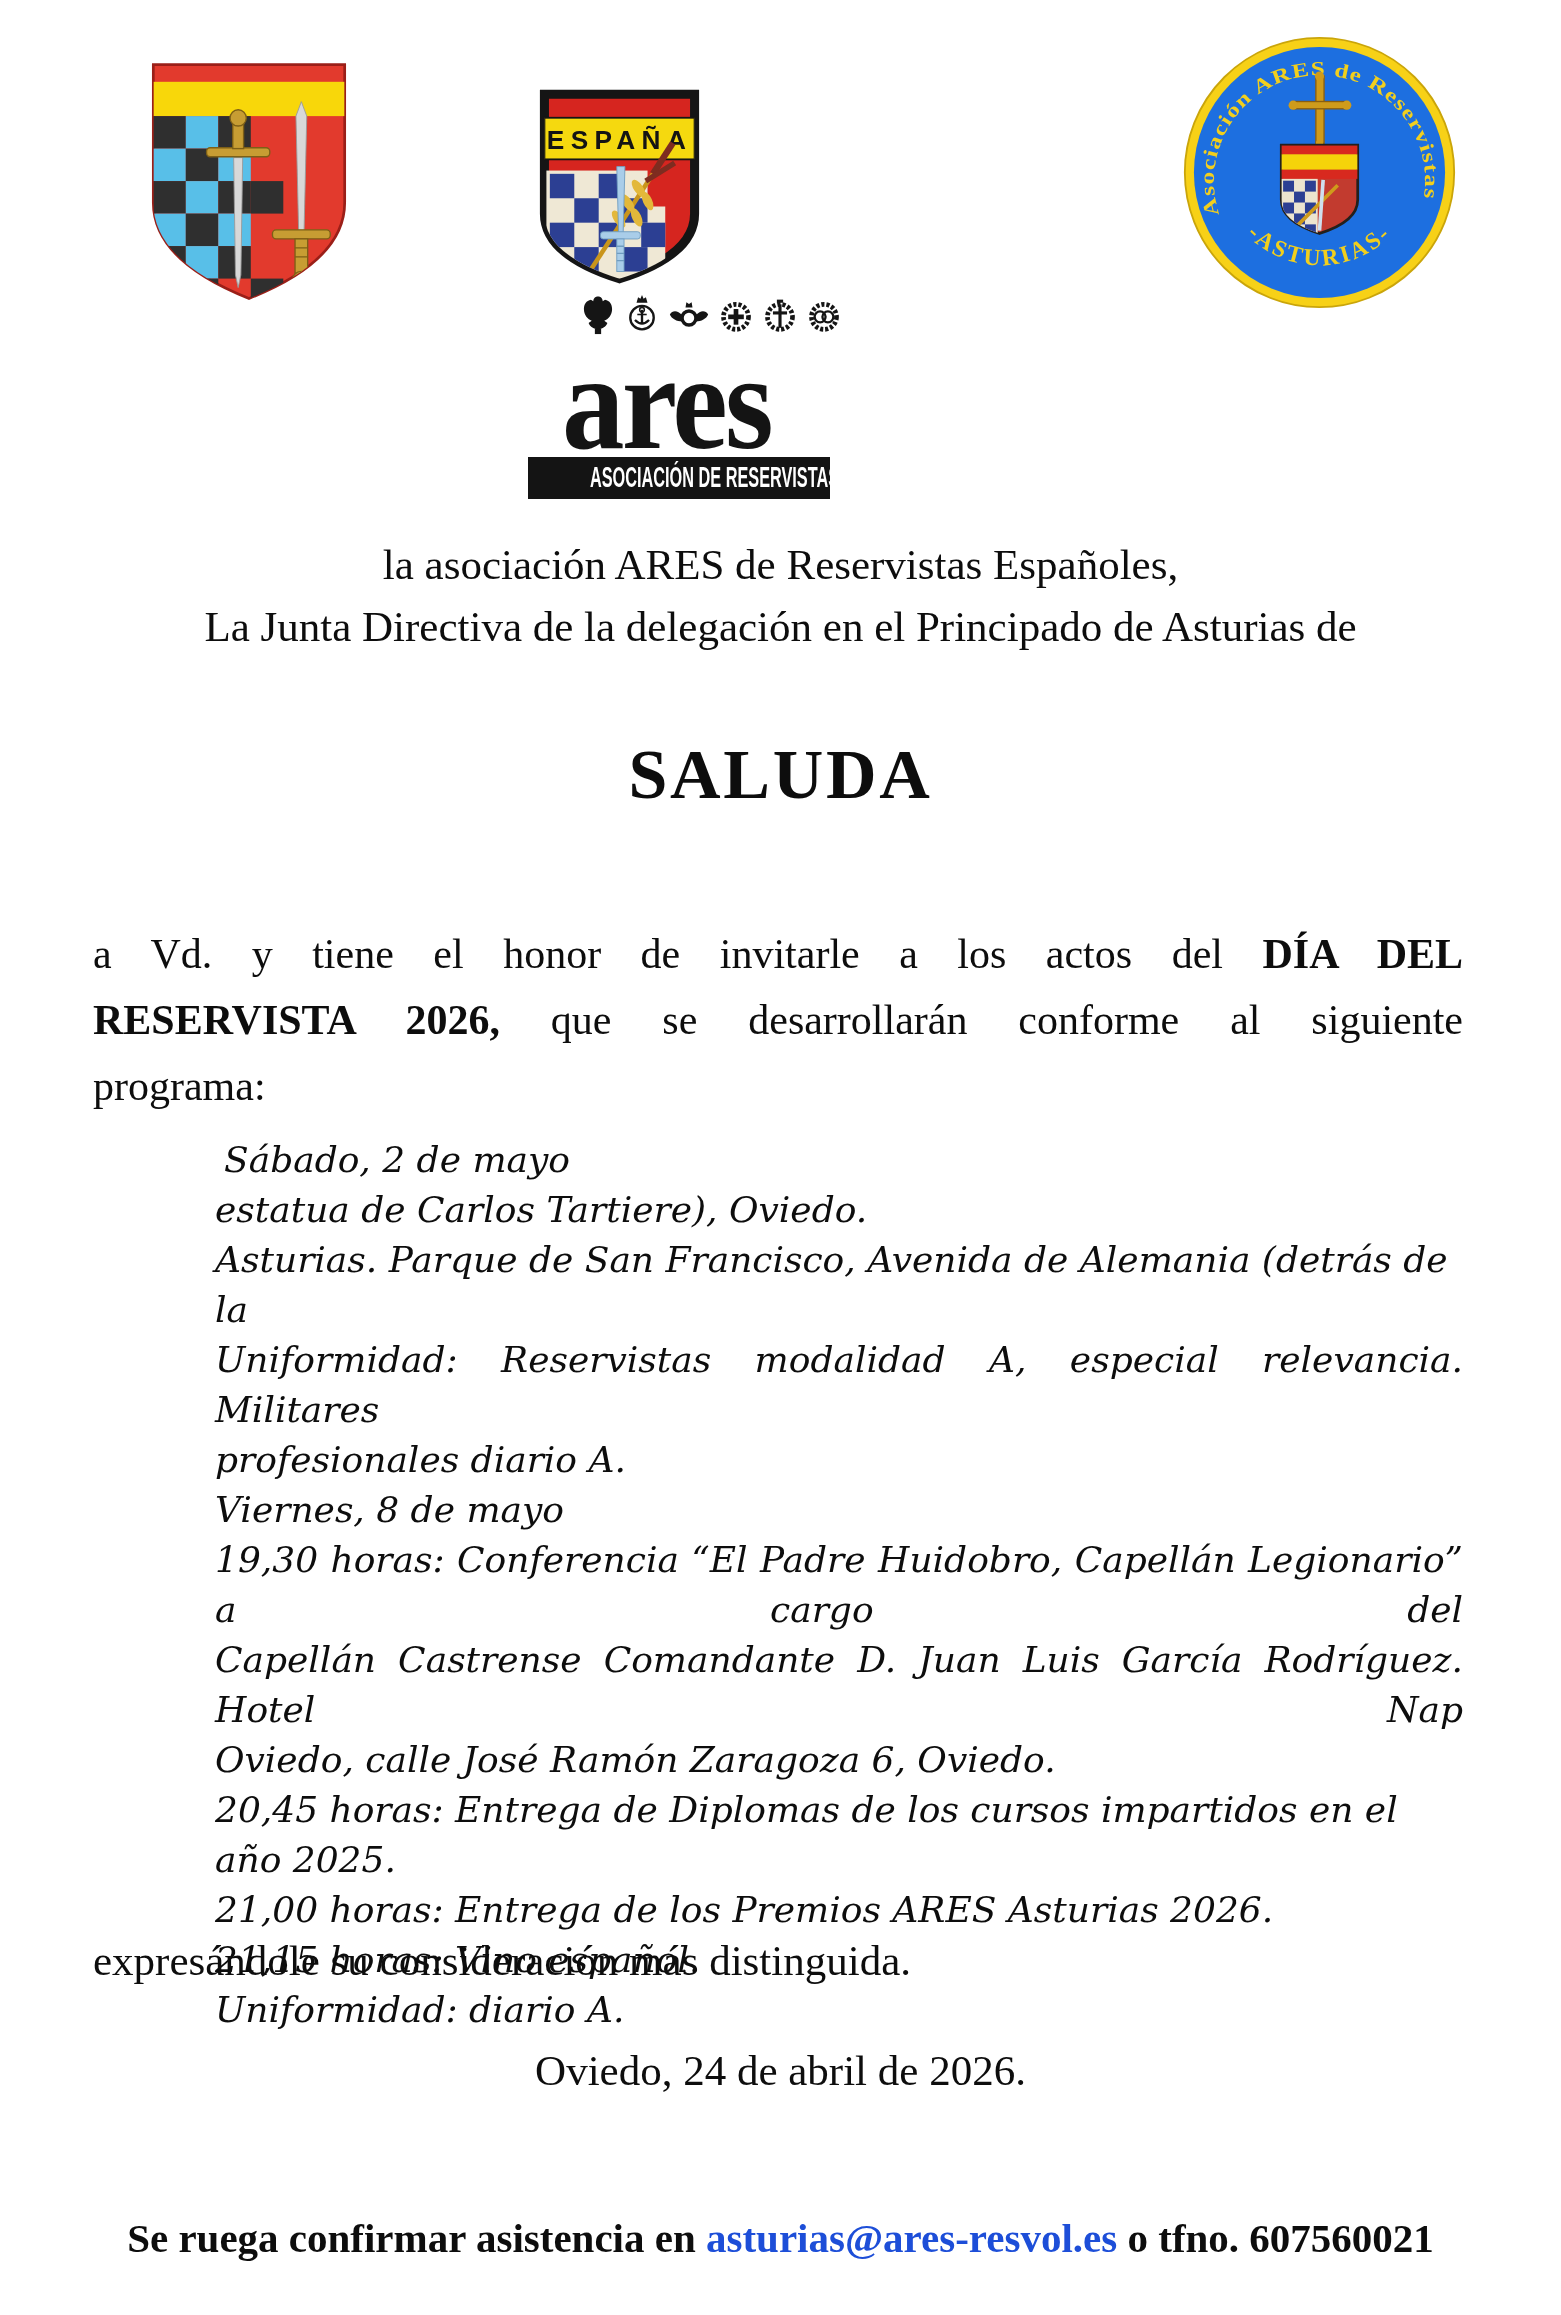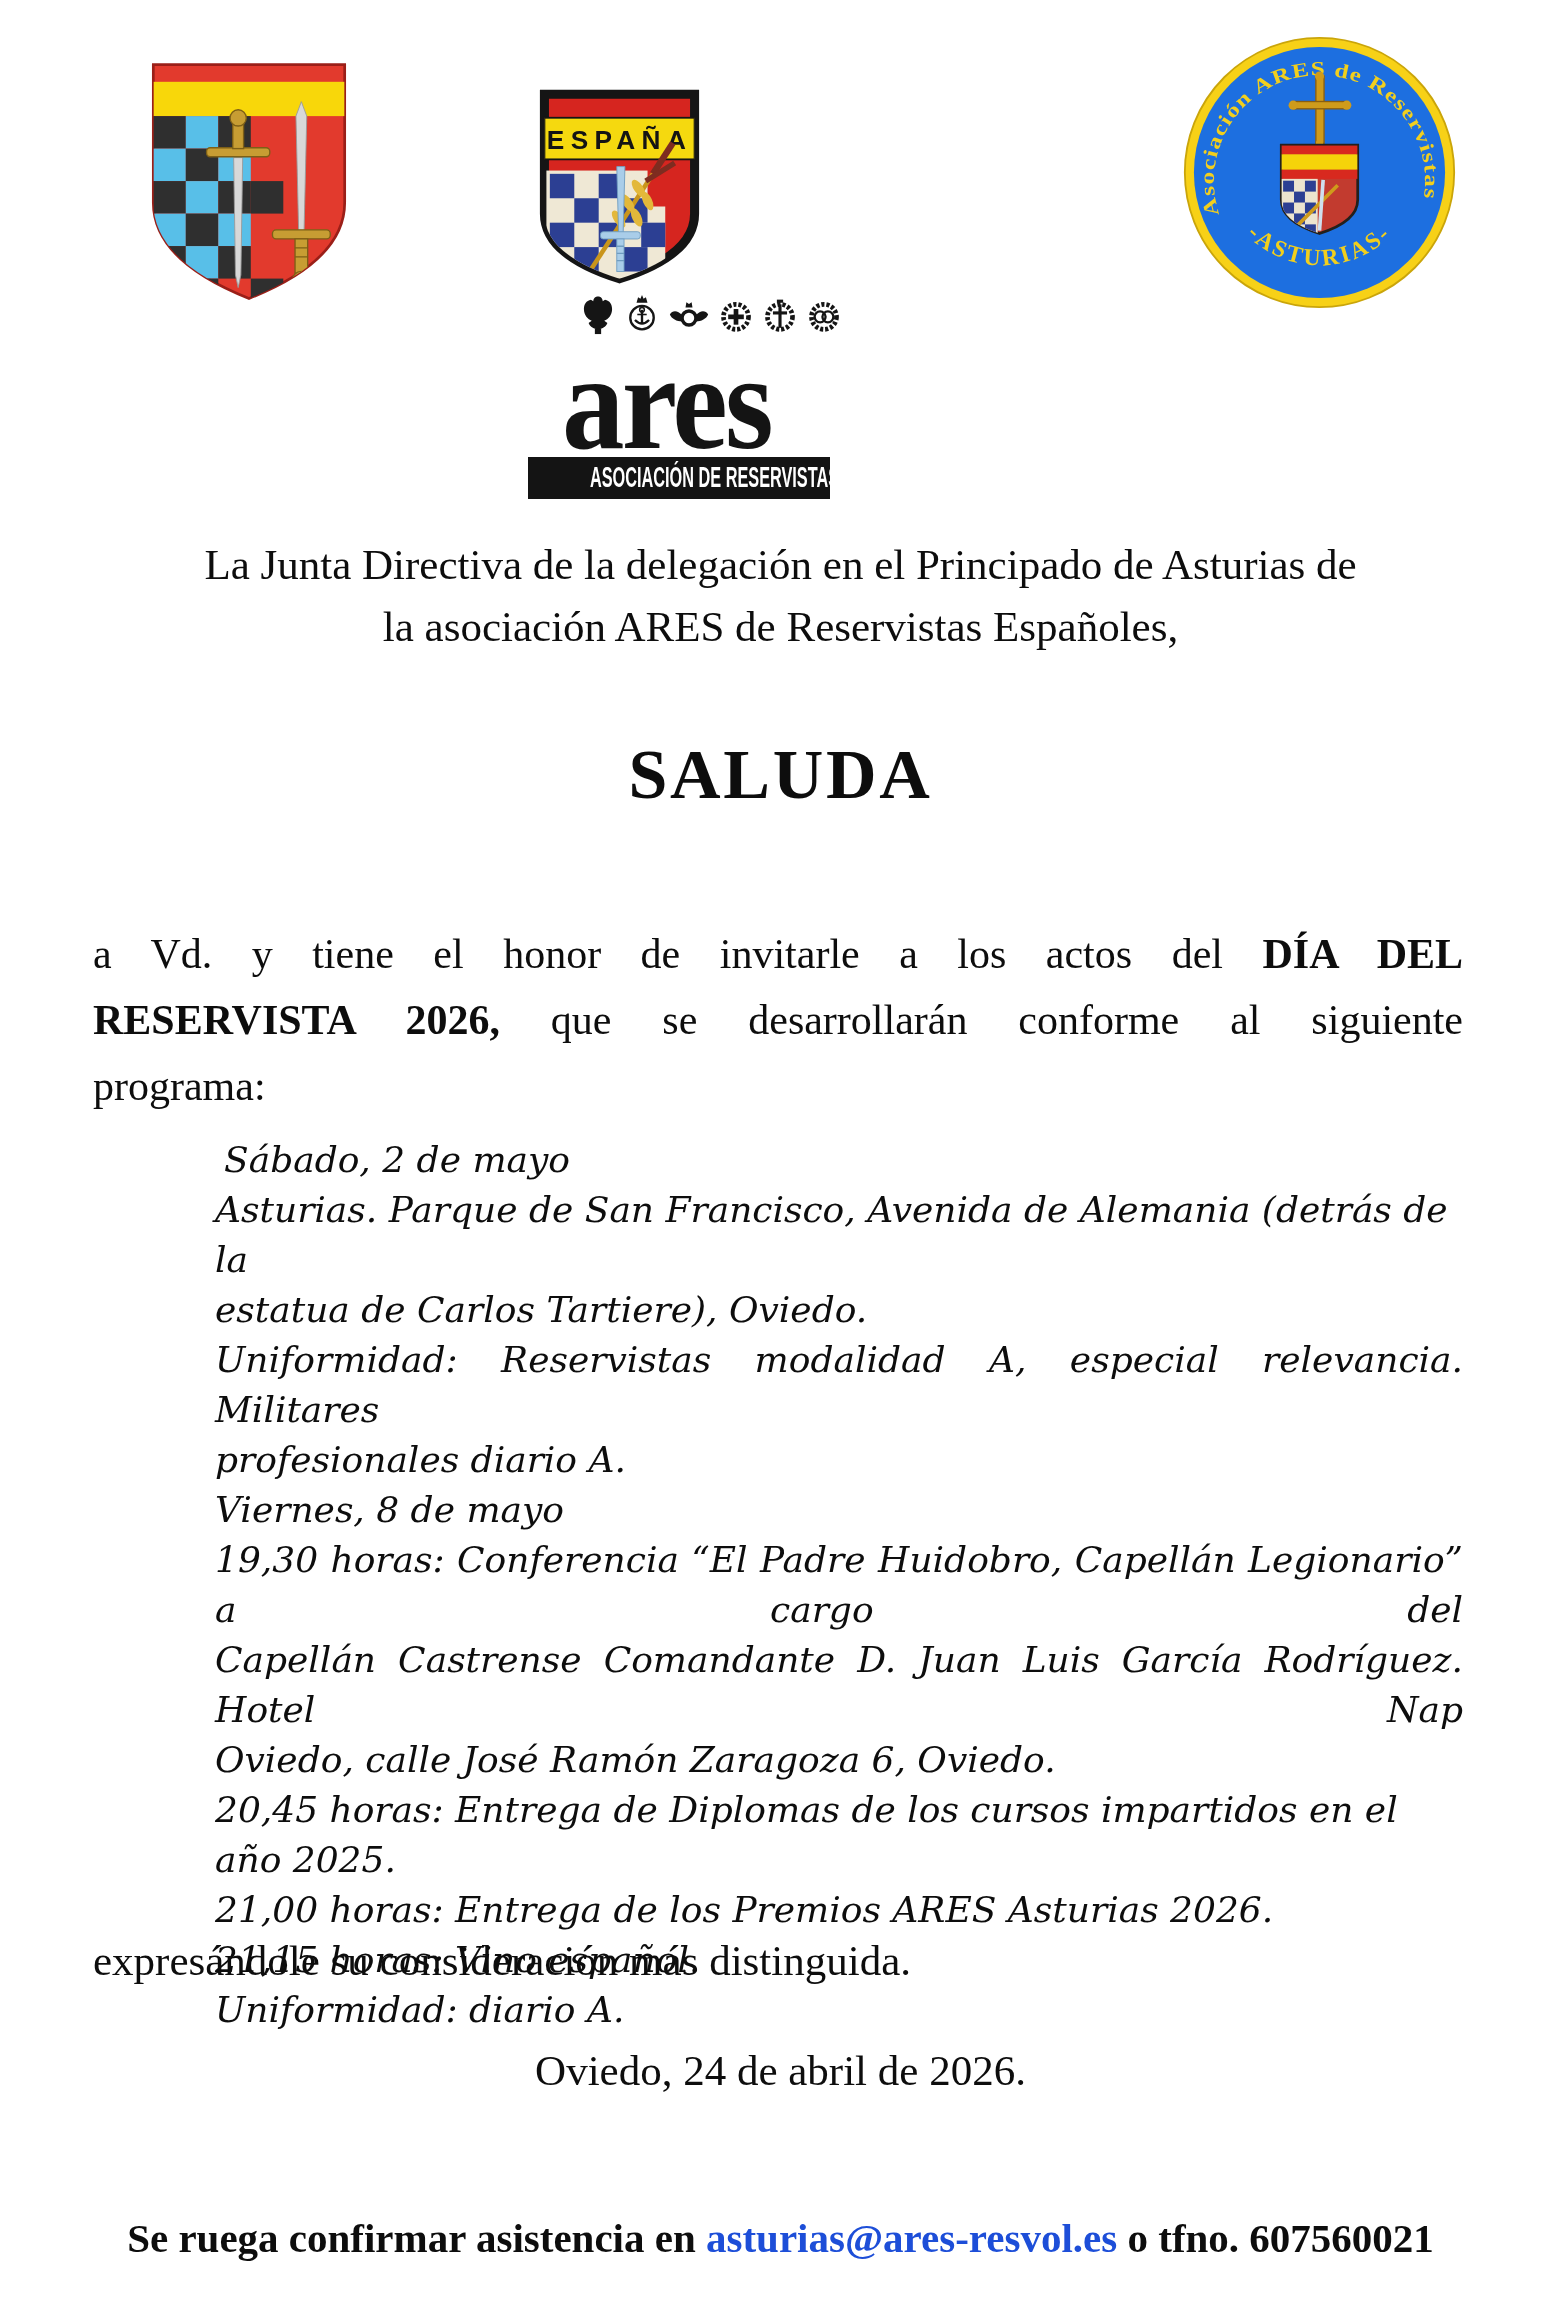--- a/index.html
+++ b/index.html
@@ -223,37 +223,37 @@
         <rect x="28" y="65" width="12" height="12" fill="#2c3f93"></rect>
           <rect x="16" y="77" width="12" height="12" fill="#2c3f93"></rect>
         <rect x="28" y="89" width="12" height="10" fill="#2c3f93"></rect>
         <line x1="18" y1="92" x2="64" y2="46" stroke="#cf9b1b" stroke-width="4"></line>
         <line x1="48" y1="40" x2="44" y2="96" stroke="#cfe0ee" stroke-width="4"></line>
       </g>
     </g>
   </svg>
 
   <div class="heading">
+    <div>la asociación ARES de Reservistas Españoles,</div>
     <div>La Junta Directiva de la delegación en el Principado de Asturias de</div>
-    <div>la asociación ARES de Reservistas Españoles,</div>
   </div>
 
   <div class="saluda">SALUDA</div>
 
   <div class="intro">
     <div class="jl"><span>a Vd. y tiene el honor de invitarle a los actos del </span><b>DÍA DEL</b></div>
     <div class="jl"><b>RESERVISTA 2026,</b><span> que se desarrollarán conforme al siguiente</span></div>
     <div>programa:</div>
   </div>
 
   <div class="program">
     <div class="sec1">
       <div class="ind">Sábado, 2 de mayo</div>
+      <div>estatua de Carlos Tartiere), Oviedo.</div>
       <div>Asturias. Parque de San Francisco, Avenida de Alemania (detrás de la</div>
-      <div>estatua de Carlos Tartiere), Oviedo.</div>
       <div class="jl">Uniformidad: Reservistas modalidad A, especial relevancia. Militares</div>
       <div>profesionales diario A.</div>
     </div>
     <div class="sec2">
       <div>Viernes, 8 de mayo</div>
       <div class="jl">19,30 horas: Conferencia “El Padre Huidobro, Capellán Legionario” a cargo del</div>
       <div class="jl">Capellán Castrense Comandante D. Juan Luis García Rodríguez. Hotel Nap</div>
       <div>Oviedo, calle José Ramón Zaragoza 6, Oviedo.</div>
       <div>20,45 horas: Entrega de Diplomas de los cursos impartidos en el año 2025.</div>
       <div>21,00 horas: Entrega de los Premios ARES Asturias 2026.</div>

